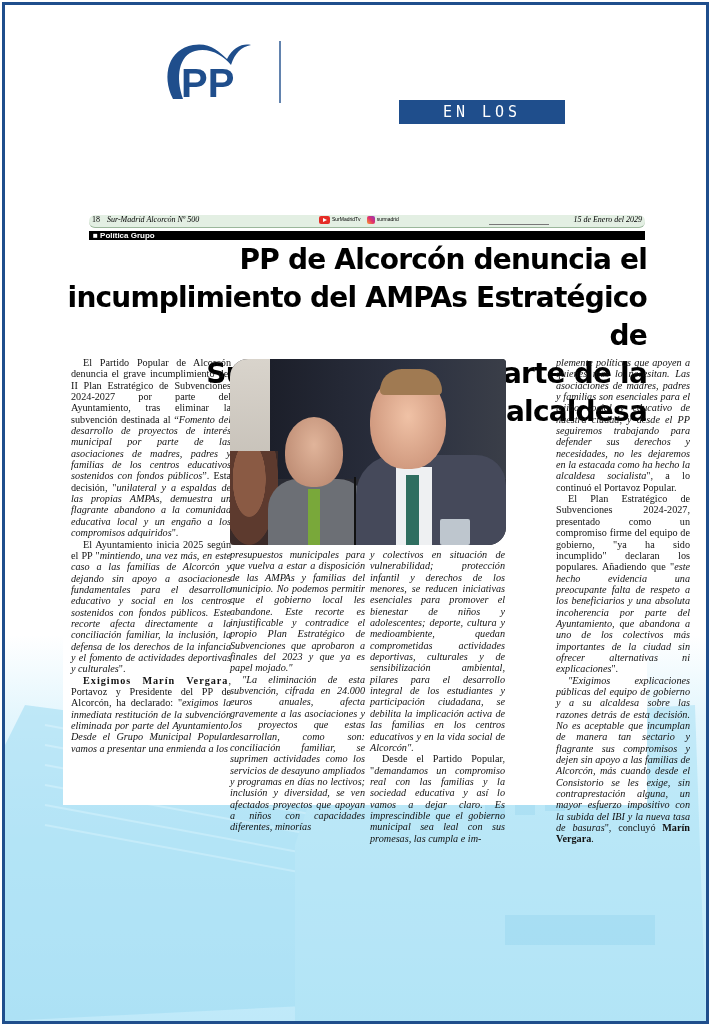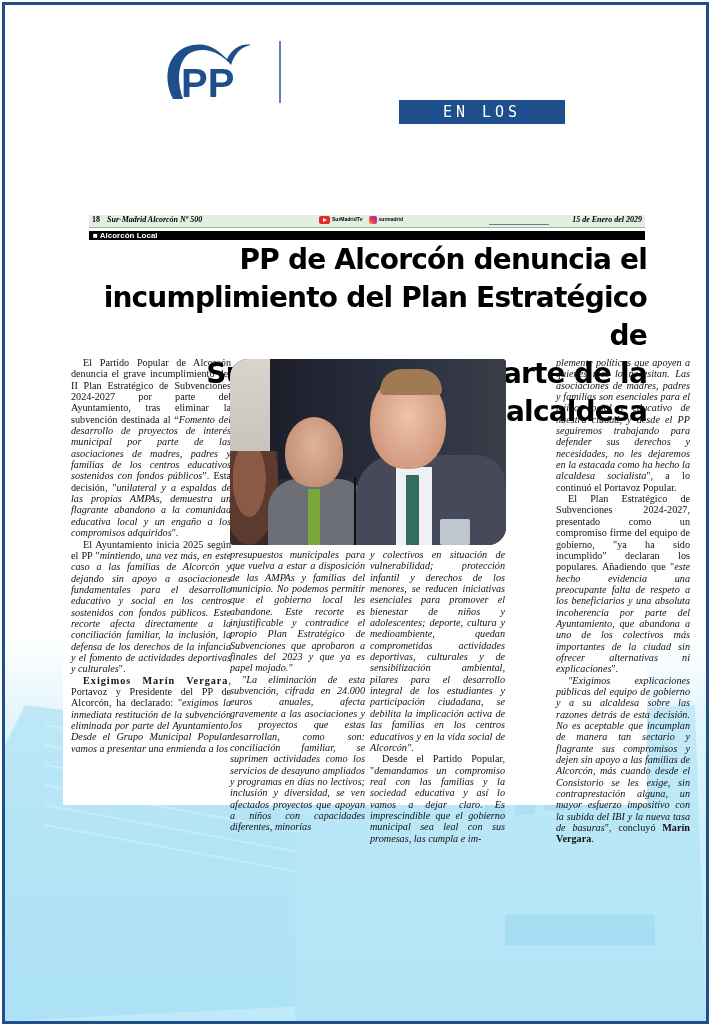--- a/index.html
+++ b/index.html
@@ -7,21 +7,21 @@
   .frame { position:absolute; left:2px; top:2px; width:701px; height:1016px; border:3px solid #1f4e8c; box-sizing:content-box; overflow:hidden;
     background: linear-gradient(180deg, #ffffff 0%, #ffffff 62%, #e4f6fd 70%, #cdeffb 82%, #bfe9f9 100%); }
   .bg-buildings { position:absolute; left:0; top:700px; width:701px; height:316px; opacity:0.55; }
   .logo { position:absolute; left:150px; top:20px; width:420px; height:105px; }
   .logo .pp { position:absolute; left:6px; top:12px; width:90px; height:70px; }
   .logo .divider { position:absolute; left:124px; top:16px; width:2px; height:62px; background:#1f4e8c; opacity:0.7; }
   .logo .city { position:absolute; left:140px; top:14px; font-family:"Liberation Sans", sans-serif; font-weight:bold; font-size:49px; color:#1f4e8c; letter-spacing:0.5px; line-height:1; }
   .logo .tag { position:absolute; left:244px; top:75px; width:166px; height:24px; background:#1f4e8c; color:#ffffff; font-family:"DejaVu Sans Mono", monospace; font-size:15px; letter-spacing:4px; line-height:24px; text-align:center; }
 
   .article { position:absolute; left:58px; top:208px; width:584px; height:592px; background:#ffffff; }
-  .meta-bar { position:absolute; left:26px; top:2px; width:556px; height:12px; background:#e3efe3; border-bottom:1px solid #9bb79b; font-size:8px; font-style:italic; font-weight:bold; }
+  .meta-bar { position:absolute; left:26px; top:2px; width:556px; height:12px; background:#e3efe3; border-bottom:1px solid #9bb79b; font-size:8px; font-style:italic; font-weight:normal;border-radius:6px; }
   .meta-bar .page { position:absolute; left:3px; top:0; font-style:normal; }
   .meta-bar .pub { position:absolute; left:18px; top:0; }
   .meta-bar .social { position:absolute; left:230px; top:1px; font-size:5px; font-style:normal; font-family:"Liberation Sans", sans-serif; display:flex; gap:6px; align-items:center; }
   .yt { display:inline-block; width:11px; height:8px; background:#e52d27; border-radius:2px; position:relative; margin-right:2px; vertical-align:middle; }
   .yt:after { content:""; position:absolute; left:4px; top:2px; border-left:4px solid #fff; border-top:2px solid transparent; border-bottom:2px solid transparent; }
   .ig { display:inline-block; width:8px; height:8px; border-radius:2px; background:linear-gradient(45deg,#f9a12e,#e1306c,#8a3ab9); margin-right:2px; vertical-align:middle; }
   .meta-bar .date { position:absolute; right:3px; top:0; }
   .meta-bar .rule { position:absolute; left:400px; top:9px; width:60px; height:1px; background:#777; }
   .section { position:absolute; left:26px; top:18px; width:556px; height:9px; background:#000; color:#fff; font-family:"Liberation Sans", sans-serif; font-weight:bold; font-size:8px; line-height:9px; padding-left:4px; box-sizing:border-box; }
   .headline { position:absolute; left:0; top:28px; width:584px; text-align:right; font-family:"DejaVu Sans", sans-serif; font-weight:bold; font-size:28px; line-height:38px; color:#000; letter-spacing:-0.8px; }
@@ -90,25 +90,25 @@
     <div class="meta-bar">
       <span class="page">18</span>
       <span class="pub">Sur-Madrid Alcorcón Nº 500</span>
       <span class="social">
         <span><span class="yt"></span><span>SurMadridTv</span></span>
         <span><span class="ig"></span><span>surmadrid</span></span>
       </span>
       <span class="rule"></span>
       <span class="date">15 de Enero del 2029</span>
     </div>
-    <div class="section">■ Alcorcón Local</div>
+    <div class="section">■ Política Grupo</div>
 
     <div class="headline">
       <div>PP de Alcorcón denuncia el</div>
-      <div>incumplimiento del Plan Estratégico de</div>
+      <div>incumplimiento del AMPAs Estratégico de</div>
       <div>Subvenciones por parte de la alcaldesa</div>
     </div>
 
     <div class="col col1">
       <p><span>El Partido Popular de Alcorcón denuncia el grave incumplimiento del II Plan Estratégico de Subvenciones 2024-2027 por parte del Ayuntamiento, tras eliminar la subvención destinada al “</span><i>Fomento del desarrollo de proyectos de interés municipal por parte de las asociaciones de madres, padres y familias de los centros educativos sostenidos con fondos públicos</i><span>”. Esta decisión, "</span><i>unilateral y a espaldas de las propias AMPAs, demuestra un flagrante abandono a la comunidad educativa local y un engaño a los compromisos adquiridos</i><span>".</span></p>
       <p><span>El Ayuntamiento inicia 2025 según el PP "</span><i>mintiendo, una vez más, en este caso a las familias de Alcorcón y dejando sin apoyo a asociaciones fundamentales para el desarrollo educativo y social en los centros sostenidos con fondos públicos. Este recorte afecta directamente a la conciliación familiar, la inclusión, la defensa de los derechos de la infancia y el fomento de actividades deportivas y culturales</i><span>".</span></p>
       <p><b style="letter-spacing:1px">Exigimos Marín Vergara</b><span>, Portavoz y Presidente del PP de Alcorcón, ha declarado: "</span><i>exigimos la inmediata restitución de la subvención eliminada por parte del Ayuntamiento. Desde el Grupo Municipal Popular vamos a presentar una enmienda a los</i></p>
     </div>
 
     <div class="photo">

